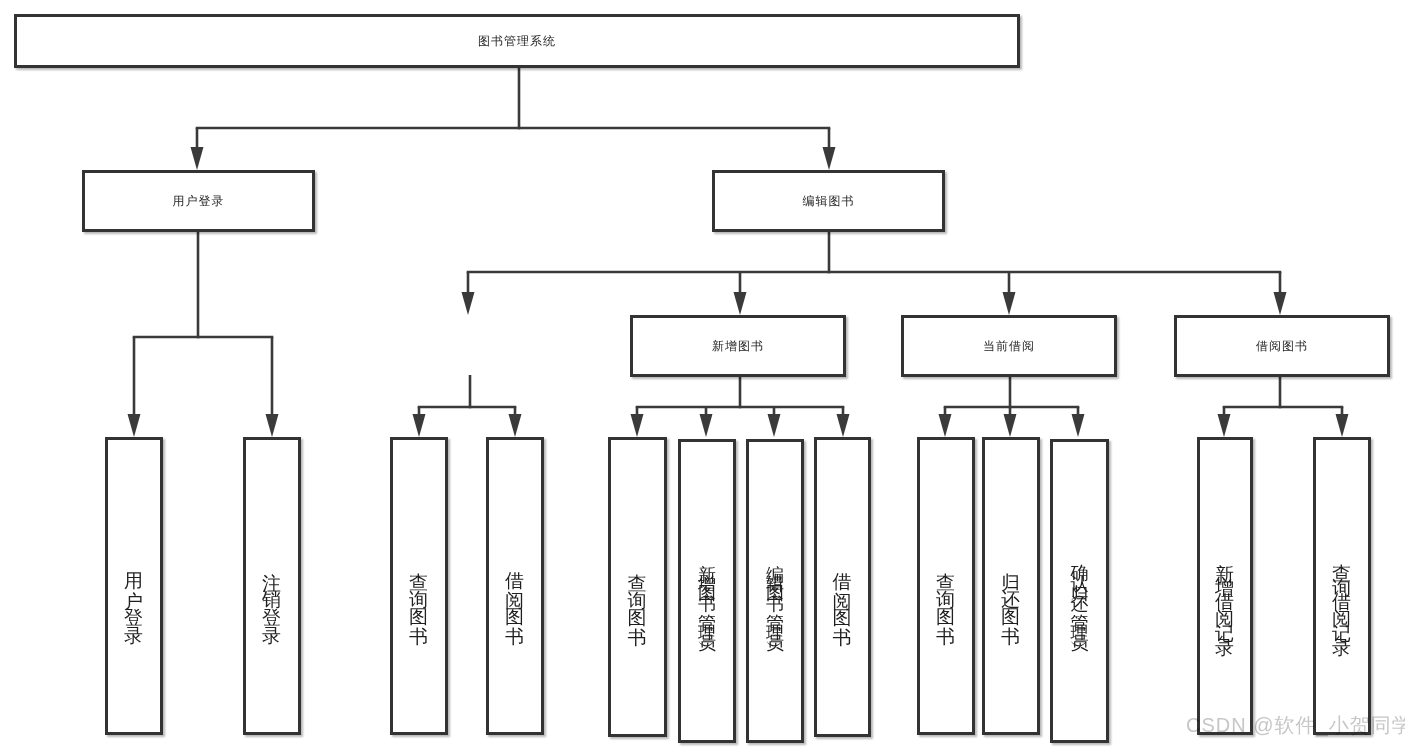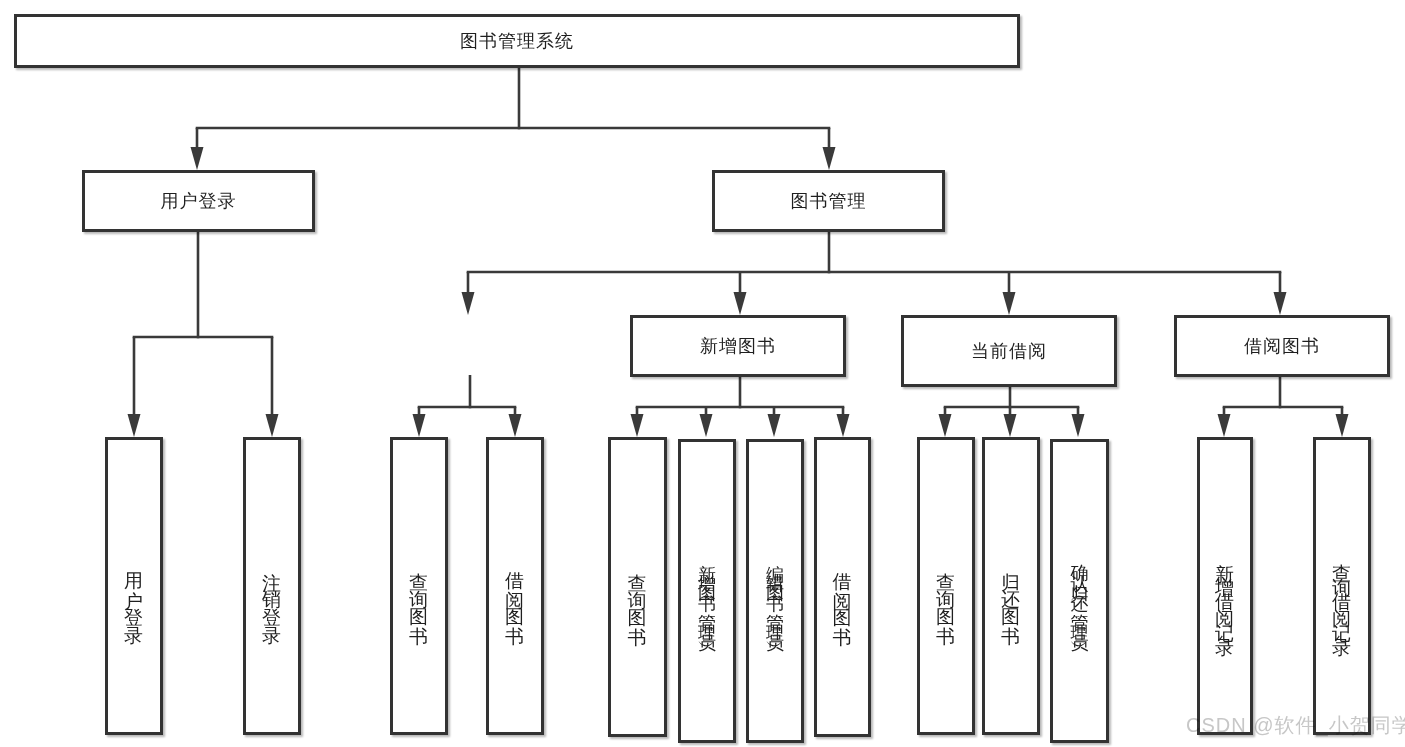--- a/index.html
+++ b/index.html
@@ -25,21 +25,21 @@
     background: #ffffff;
     border: 3px solid #333333;
     box-shadow: 2px 2px 2px rgba(0,0,0,0.28);
     display: flex;
     align-items: center;
     justify-content: center;
     z-index: 2;
     color: #1f1f1f;
   }
   .hlabel {
-    font-size: 18px;
+    font-size: 12px;
     letter-spacing: 1px;
     white-space: nowrap;
   }
   .vnode { z-index: 2; }
   .vlabel {
     writing-mode: vertical-rl;
     text-orientation: mixed;
     font-size: 19px;
     letter-spacing: 18px;
     line-height: 1;
@@ -134,27 +134,27 @@
   </svg>
 
   <div class="node" style="left:14px; top:14px; width:1006px; height:54px;">
     <span class="hlabel">图书管理系统</span>
   </div>
 
   <div class="node" style="left:82px; top:170px; width:233px; height:62px;">
     <span class="hlabel">用户登录</span>
   </div>
   <div class="node" style="left:712px; top:170px; width:233px; height:62px;">
-    <span class="hlabel">图书管理</span>
+    <span class="hlabel">编辑图书</span>
   </div>
 
   <div class="node" style="left:630px; top:315px; width:216px; height:62px;">
     <span class="hlabel">新增图书</span>
   </div>
-  <div class="node" style="left:901px; top:315px; width:216px; height:72px;font-family:Liberation Mono, monospace;">
+  <div class="node" style="left:901px; top:315px; width:216px; height:62px;font-family:Liberation Mono, monospace;">
     <span class="hlabel">当前借阅</span>
   </div>
   <div class="node" style="left:1174px; top:315px; width:216px; height:62px;">
     <span class="hlabel">借阅图书</span>
   </div>
 
   <div class="node vnode" style="left:105px; top:437px; width:58px; height:298px;">
     <span class="vlabel">用户登录</span>
   </div>
   <div class="node vnode" style="left:243px; top:437px; width:58px; height:298px;">

